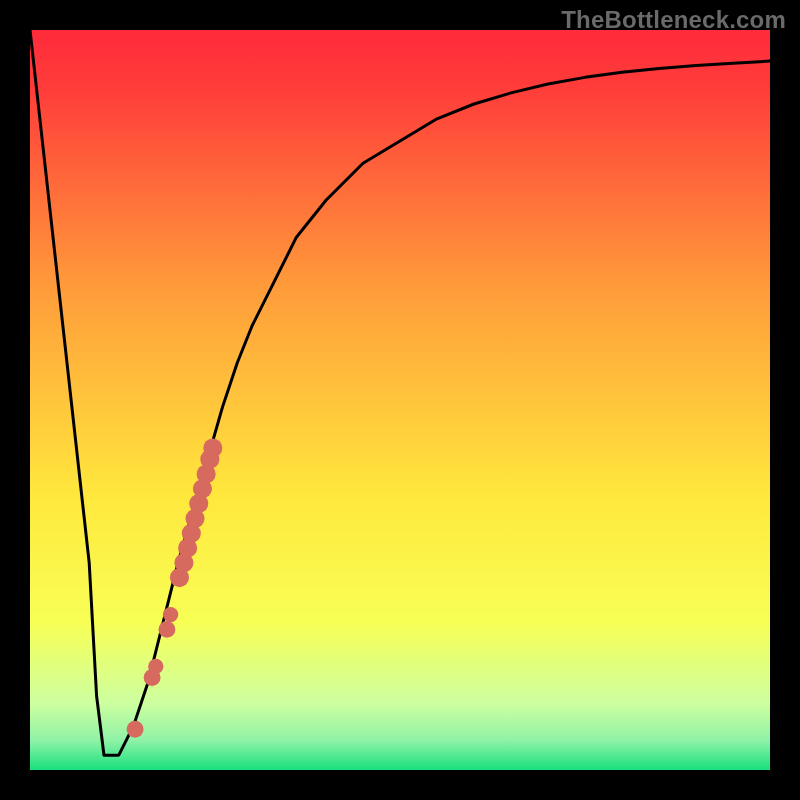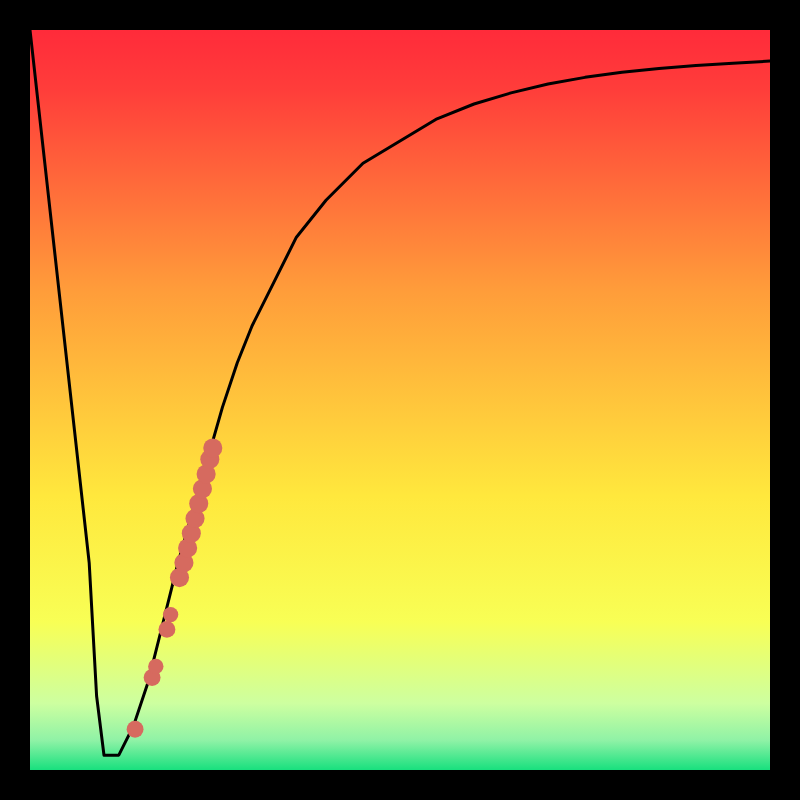--- a/index.html
+++ b/index.html
@@ -34,20 +34,21 @@
     font-size: 24px;
     font-weight: 600;
     color: #6a6a6a;
     letter-spacing: 0.2px;
   }
 </style>
 </head>
 <body>
 <div class="frame">
 
+  <div class="watermark">TheBottleneck.com</div>
 
   <div class="plot">
     <svg id="chart-svg" width="740" height="740" viewBox="0 0 740 740">
       <defs>
         <linearGradient id="bg-grad" x1="0" y1="0" x2="0" y2="1">
             <stop offset="0%" stop-color="#ff2b3a"></stop>
             <stop offset="8%" stop-color="#ff3d3a"></stop>
             <stop offset="35%" stop-color="#ff9c3a"></stop>
             <stop offset="63%" stop-color="#ffe83d"></stop>
             <stop offset="80%" stop-color="#f8ff55"></stop>

